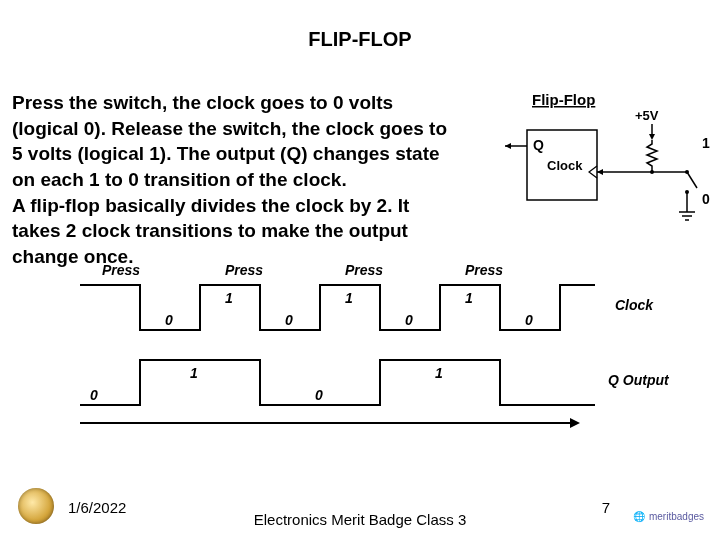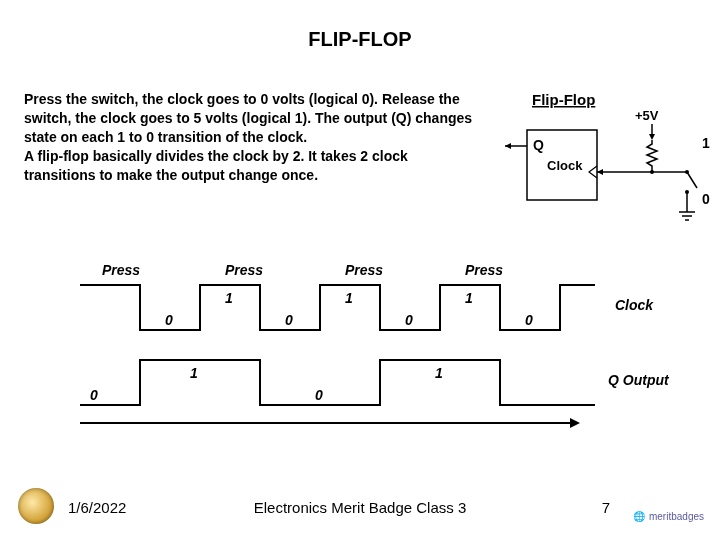--- a/index.html
+++ b/index.html
@@ -14,25 +14,25 @@
     overflow: hidden;
   }
   .title {
     text-align: center;
     font-weight: bold;
     font-size: 20px;
     padding-top: 28px;
   }
   .body-text {
     position: absolute;
-    left: 24px;
+    left: 12px;
     top: 90px;
     width: 450px;
     font-weight: bold;
-    font-size: 14px;
+    font-size: 19px;
     line-height: 1.35;
   }
   .schematic {
     position: absolute;
     right: 8px;
     top: 90px;
     width: 215px;
     height: 150px;
     font-weight: bold;
     font-size: 14px;
@@ -50,21 +50,21 @@
   .footer-date {
     position: absolute;
     left: 68px;
     bottom: 24px;
     font-size: 15px;
   }
   .footer-center {
     position: absolute;
     left: 0;
     right: 0;
-    bottom: 24px;
+    bottom: 12px;
     text-align: center;
     font-size: 15px;
   }
   .footer-page {
     position: absolute;
     right: 110px;
     bottom: 24px;
     font-size: 15px;
   }
   .badge-left {

